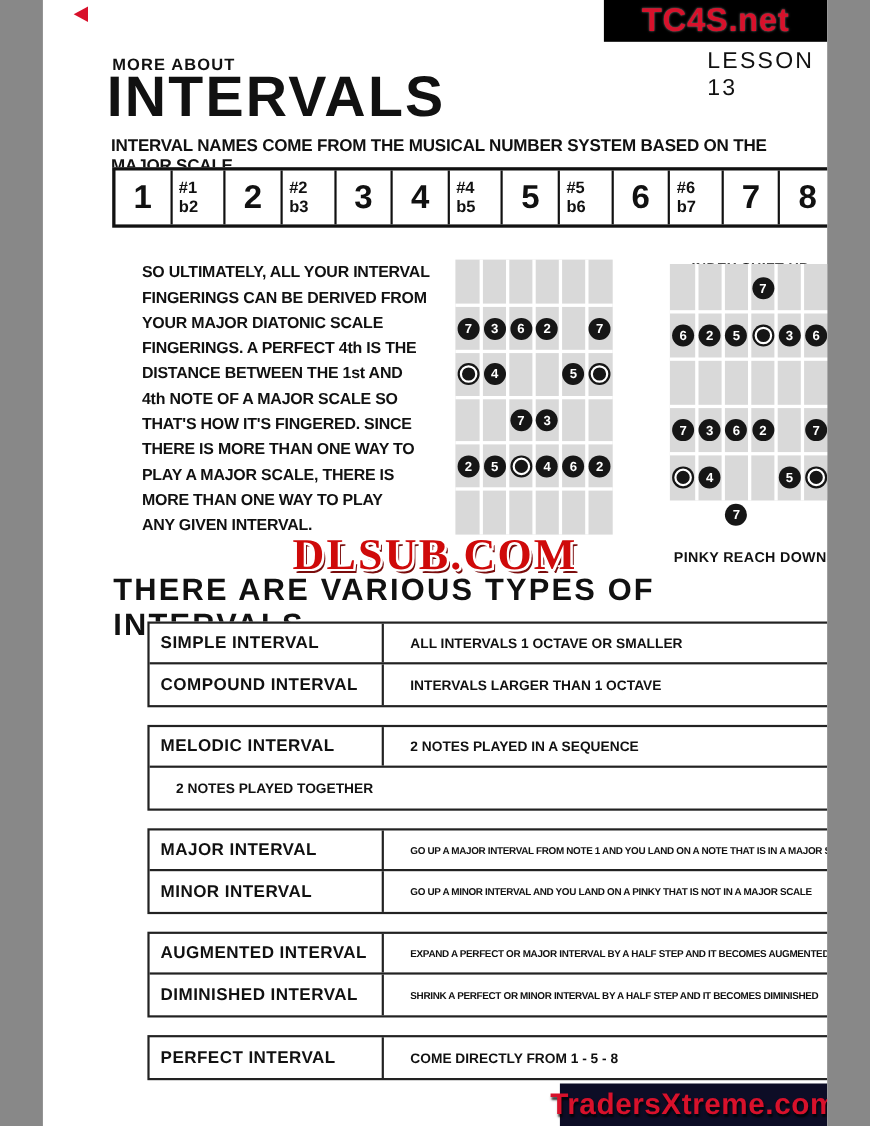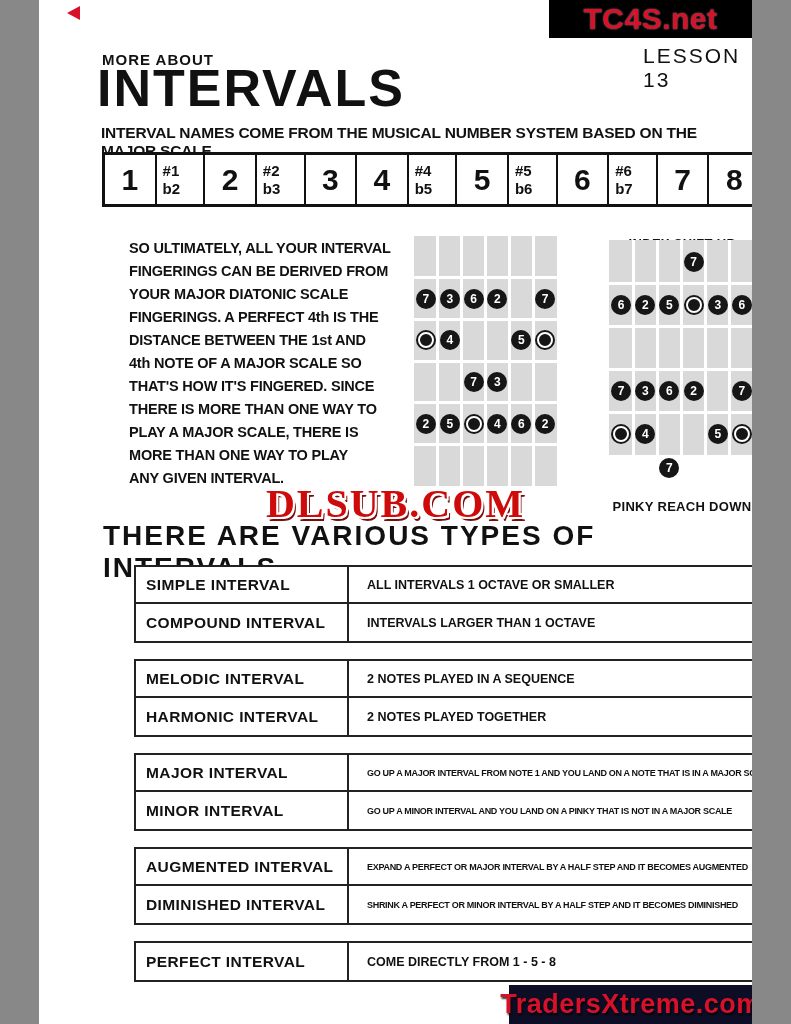--- a/index.html
+++ b/index.html
@@ -56,21 +56,21 @@
 
   .section-heading { position:absolute; left:64px; top:520px; width:680px;
     font-size:28px; font-weight:700; letter-spacing:2px; }
 
   .groups { position:absolute; left:95px; top:565px; width:620px; }
   .int-table { border:2.5px solid #222; margin-bottom:16px; background:#fff; }
   .int-row { display:flex; height:37px; }
   .int-row.sep { border-bottom:2.5px solid #222; }
   .int-term { width:213px; border-right:2.5px solid #222; display:flex; align-items:center;
     padding-left:10px; font-size:15.5px; font-weight:700; letter-spacing:.4px; }
-  .int-def { flex:1; display:flex; align-items:center; padding-left:18px;
+  .int-def { flex:1; display:flex; align-items:center; padding-left:24px;
     font-weight:bold; white-space:nowrap; overflow:hidden; }
 
   .footer-badge { position:absolute; left:470px; right:0; bottom:0; height:39px;
     background:var(--footer-bg,#0d0d26); display:flex; align-items:center; justify-content:center; }
   .footer-badge span { color:var(--accent-red,#d8112b); font-size:27px; font-weight:bold;
     letter-spacing:.5px; text-shadow:1px 2px 2px rgba(0,0,0,.8); }
 </style>
 </head>
 <body>
 
@@ -216,21 +216,20 @@
           <div class="int-term">COMPOUND INTERVAL</div>
           <div class="int-def" style="font-size: 12.5px;">INTERVALS LARGER THAN 1 OCTAVE</div>
         </div>
       </div>
       <div class="int-table">
         <div class="int-row sep">
           <div class="int-term">MELODIC INTERVAL</div>
           <div class="int-def" style="font-size: 12.5px; border-radius: 11px;">2 NOTES PLAYED IN A SEQUENCE</div>
         </div>
         <div class="int-row">
-          <div class="int-term">HARMONIC INTERVAL</div>
           <div class="int-def" style="font-size: 12.5px;">2 NOTES PLAYED TOGETHER</div>
         </div>
       </div>
       <div class="int-table">
         <div class="int-row sep">
           <div class="int-term">MAJOR INTERVAL</div>
           <div class="int-def" style="font-size: 9px; letter-spacing: -0.3px;">GO UP A MAJOR INTERVAL FROM NOTE 1 AND YOU LAND ON A NOTE THAT IS IN A MAJOR SCALE</div>
         </div>
         <div class="int-row">
           <div class="int-term">MINOR INTERVAL</div>

